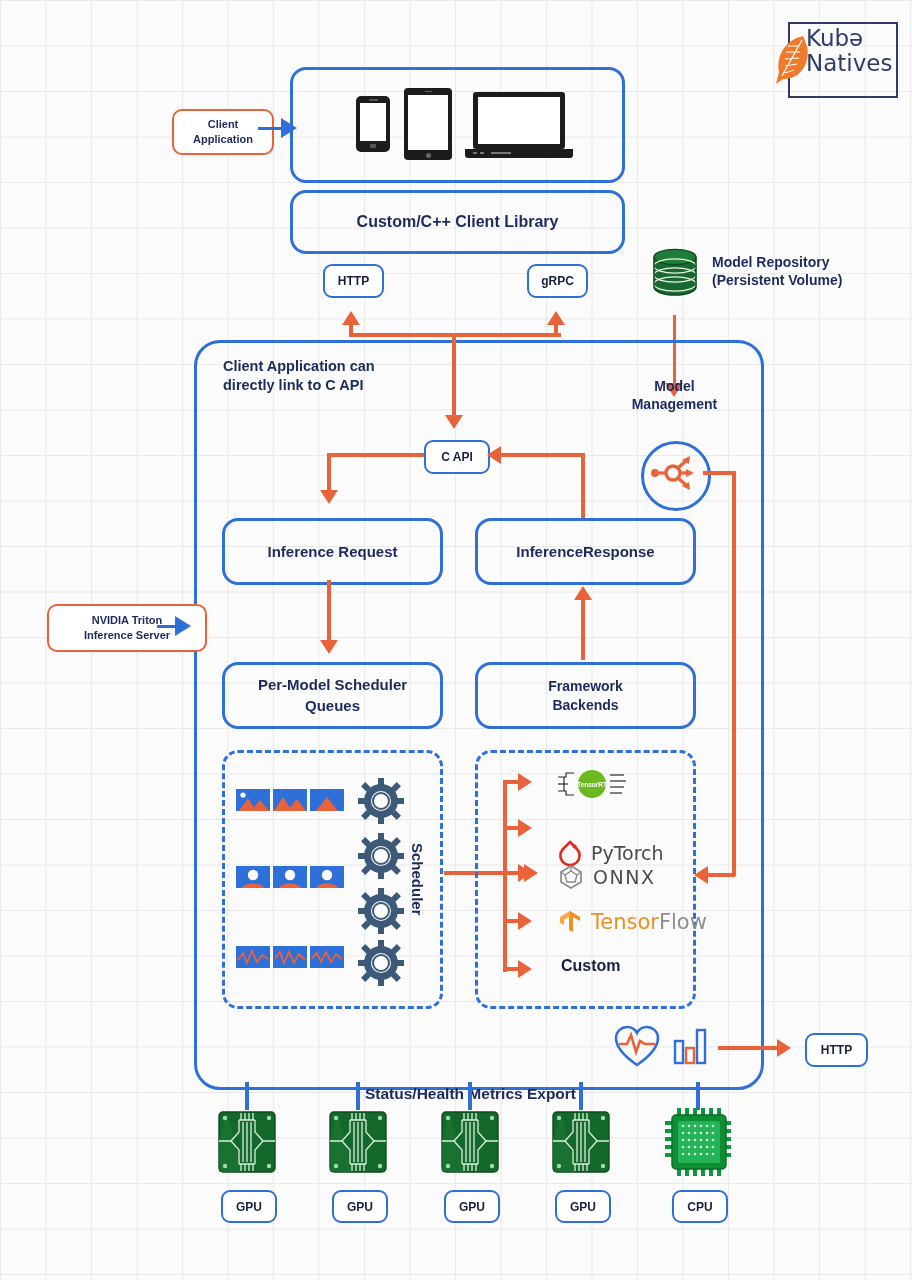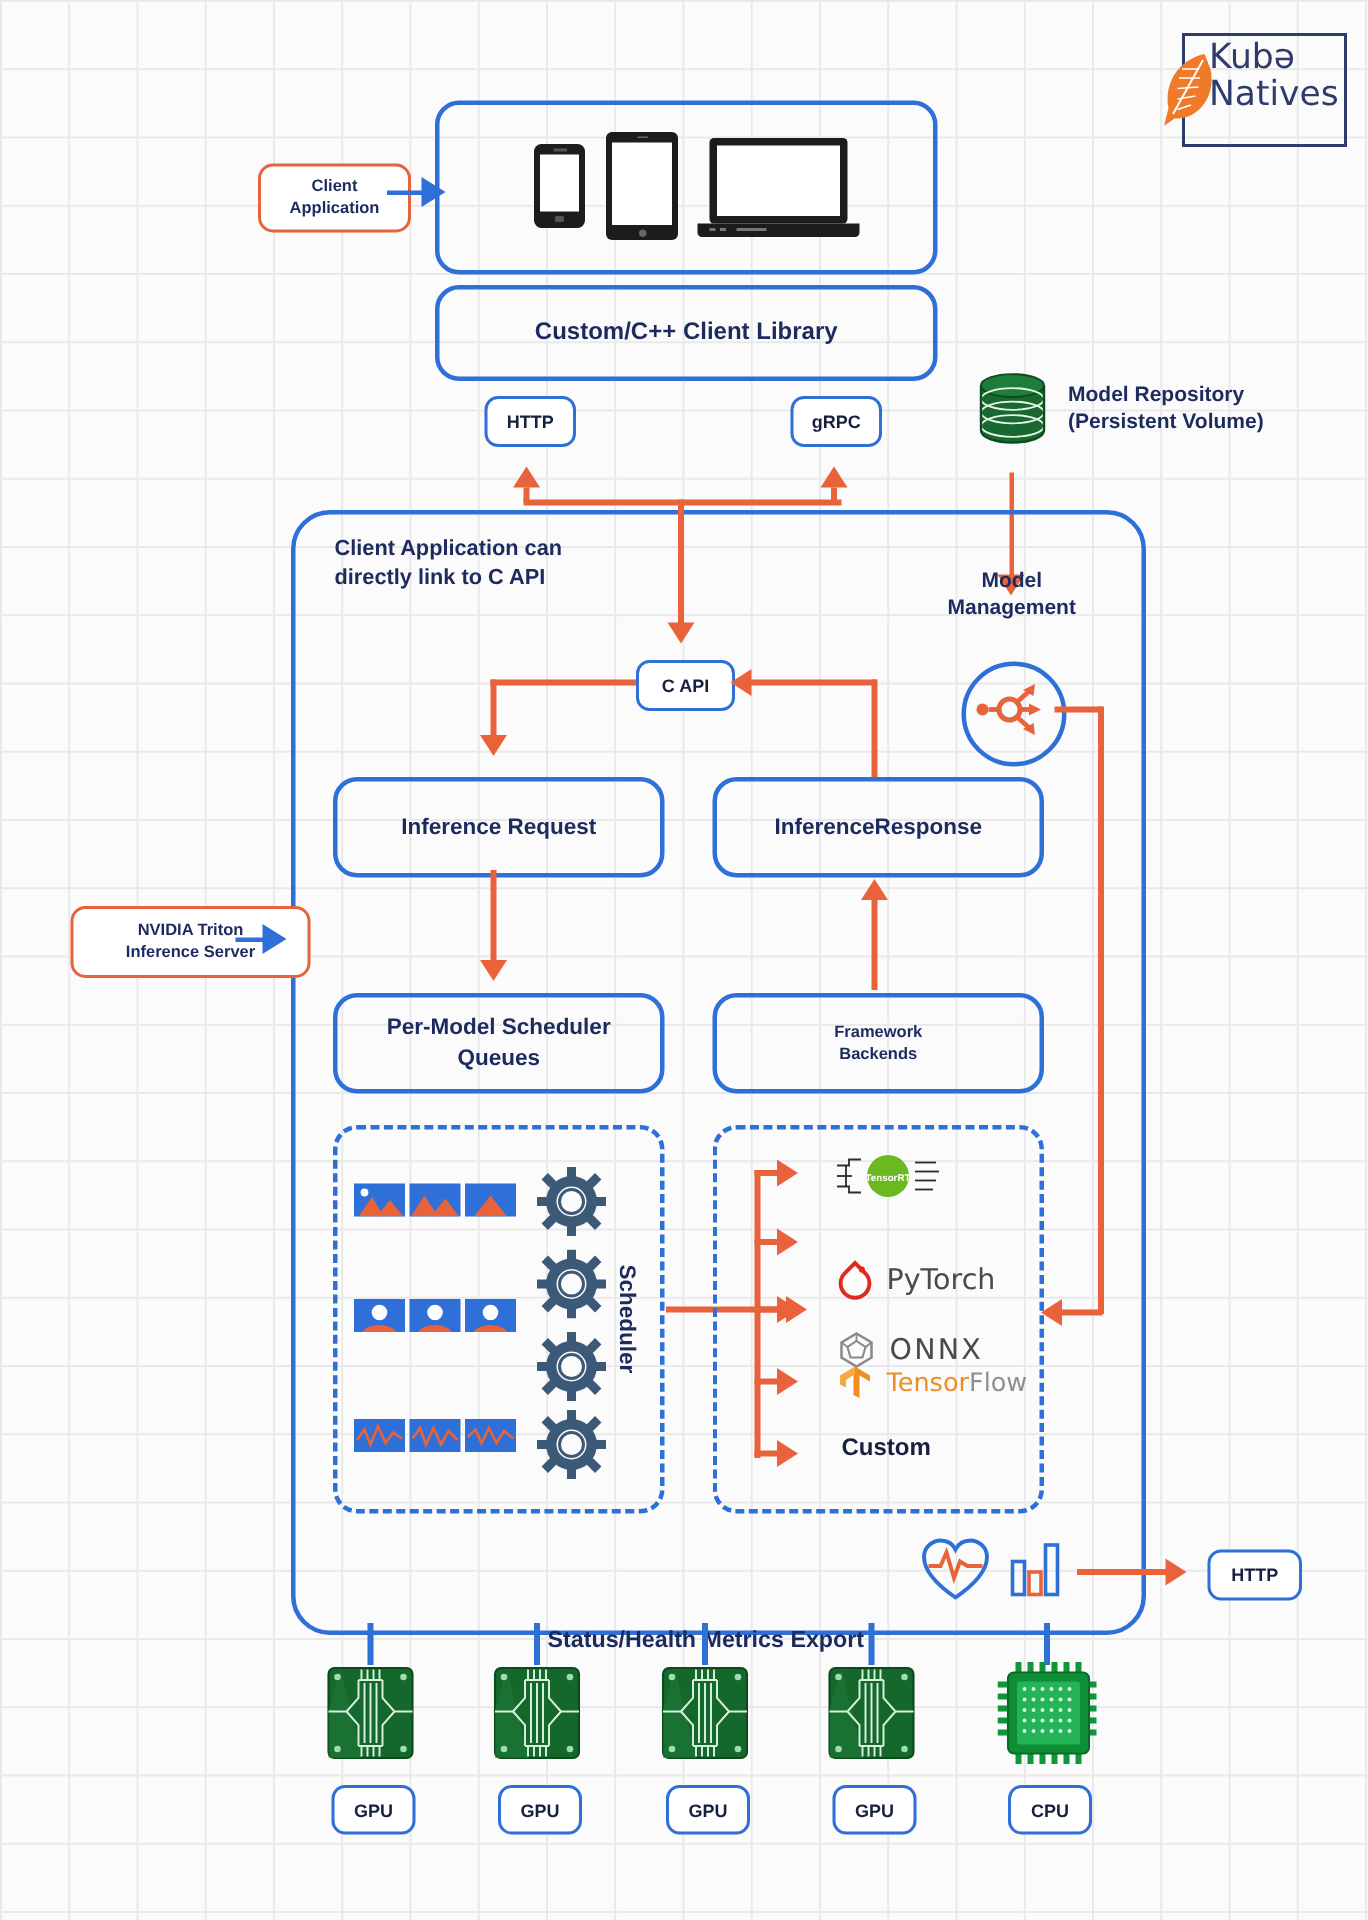--- a/index.html
+++ b/index.html
@@ -205,21 +205,21 @@
 <div class="ov" style="left:327px;top:580px;height:62px;"></div>
 <div class="arr arr-down" style="left:319.5px;top:640px;"></div>
 
 <div class="ov" style="left:581px;top:598px;height:62px;"></div>
 <div class="arr arr-up" style="left:573.5px;top:586px;"></div>
 
 <div class="bbox" style="left:222px;top:662px;width:215px;height:61px;font-size:15px;">
   <span style="white-space:pre-line;line-height:1.35;">Per-Model Scheduler
 Queues</span>
 </div>
-<div class="bbox" style="left:475px;top:662px;width:215px;height:61px;font-size:11px;">
+<div class="bbox" style="left:475px;top:662px;width:215px;height:61px;font-size:14px;">
   <span style="white-space:pre-line;line-height:1.35;">Framework
 Backends</span>
 </div>
 
 <div class="dashbox" style="left:222px;top:750px;width:215px;height:253px;"></div>
 
 <div class="thumb" style="left:236px;top:789px;width:34px;height:22px;">
   <svg width="34" height="22" viewBox="0 0 34 22">
       <circle cx="7" cy="6" r="2.6" fill="#fff"></circle>
   <polygon points="3,22 12,9 20,22" fill="#e8633a"></polygon>
@@ -372,37 +372,37 @@
 </div>
 
 <div class="backend-row" style="left:557px;top:815px;margin-top:24px;">
   <svg width="26" height="28" viewBox="0 0 26 28">
     <path d="M13 3 L20 10 A9.6 9.6 0 1 1 6 10 Z" fill="none" stroke="#e02a1f" stroke-width="2.6"></path>
     <circle cx="17.6" cy="7.4" r="2" fill="#e02a1f"></circle>
   </svg>
   <span class="backend-name bn-pytorch">PyTorch</span>
 </div>
 
-<div class="backend-row" style="left:557px;top:886px;">
+<div class="backend-row" style="left:557px;top:863px;">
   <svg width="28" height="28" viewBox="0 0 28 28">
     <polygon points="14,3 24,9 24,19 14,25 4,19 4,9" fill="none" stroke="#8a8a8a" stroke-width="1.7"></polygon>
     <polygon points="14,8 20,12 18,19 10,19 8,12" fill="none" stroke="#8a8a8a" stroke-width="1.4"></polygon>
     <line x1="14" y1="3" x2="14" y2="8" stroke="#8a8a8a" stroke-width="1.2"></line>
     <line x1="4" y1="9" x2="8" y2="12" stroke="#8a8a8a" stroke-width="1.2"></line>
     <line x1="24" y1="9" x2="20" y2="12" stroke="#8a8a8a" stroke-width="1.2"></line>
   </svg>
   <span class="backend-name bn-onnx">ONNX</span>
 </div>
 
 <div class="backend-row" style="left:557px;top:909px;">
   <svg width="26" height="26" viewBox="0 0 26 26">
     <polygon points="13,2 23,8 23,12 16,8 16,23 12,21 12,6" fill="#ef8e23"></polygon>
     <polygon points="13,2 3,8 3,14 7,16 7,11 13,7" fill="#f5a843"></polygon>
   </svg>
-  <span style="font-size:17px;font-family:'DejaVu Sans',sans-serif;">
+  <span style="font-size:21px;font-family:'DejaVu Sans',sans-serif;">
     <span class="tf-a">Tensor</span><span class="tf-b">Flow</span>
   </span>
 </div>
 
 <div class="backend-row" style="left:561px;top:957px;">
   <span class="backend-name bn-custom">Custom</span>
 </div>
 
 <div class="lbl" style="left:365px;top:1036px;font-size:15.5px;margin-top:48px;">Status/Health Metrics Export</div>
 <svg class="abs" style="left:613px;top:1024px;" width="48" height="44" viewBox="0 0 48 44">

